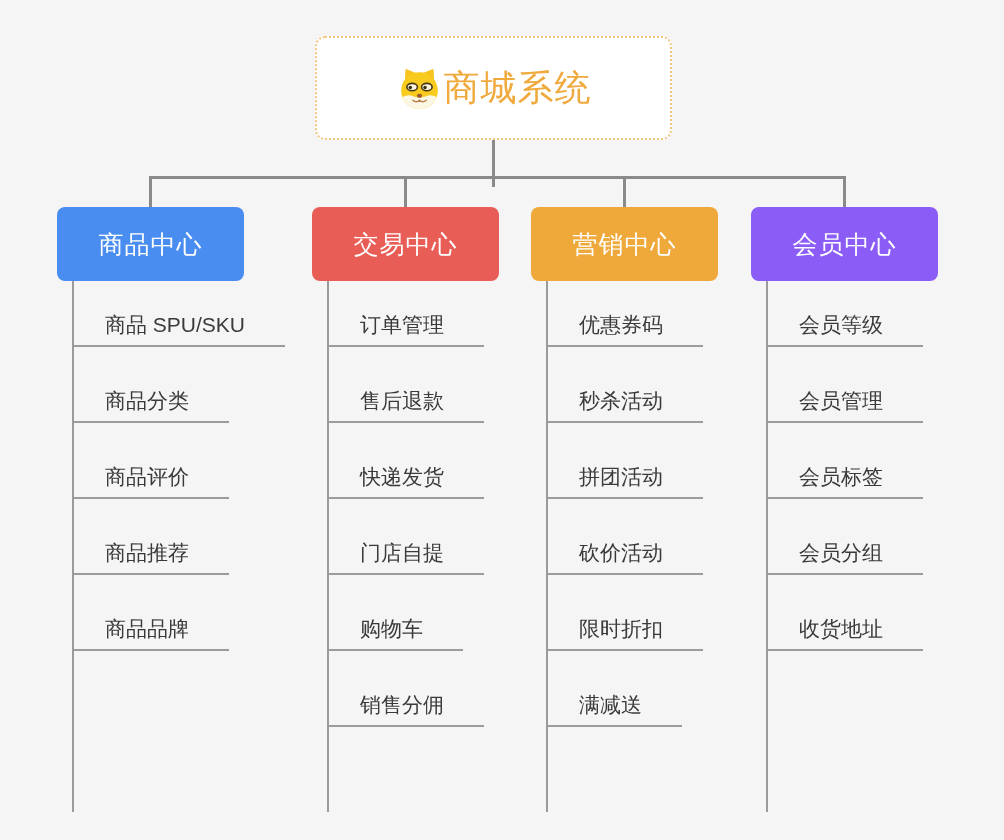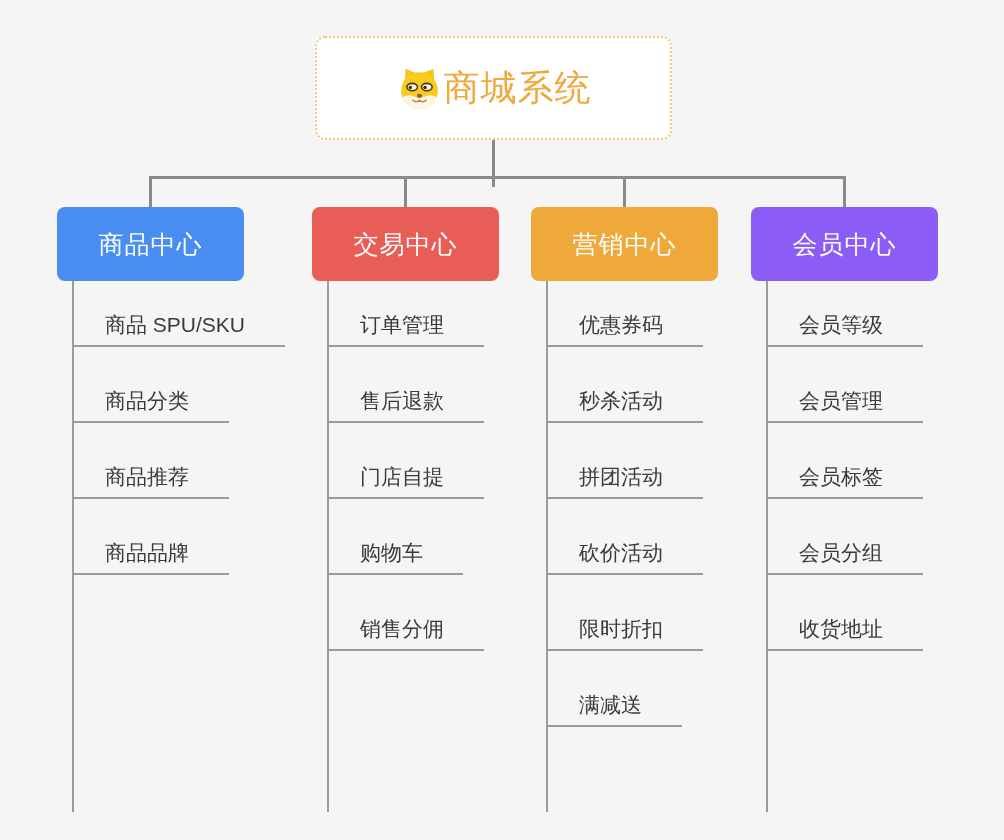--- a/index.html
+++ b/index.html
@@ -81,36 +81,42 @@
     <div class="branch-col" style="left: 57px;">
       <div class="branch-header" style="background: rgb(74, 141, 240);">商品中心</div>
       <div class="leaf-list">
           <div class="leaf-row">
             <span class="leaf-label">商品 SPU/SKU</span>
           </div>
           <div class="leaf-row">
             <span class="leaf-label">商品分类</span>
           </div>
           <div class="leaf-row">
+            <span class="leaf-label">商品评价</span>
+          </div>
+          <div class="leaf-row">
             <span class="leaf-label">商品推荐</span>
           </div>
           <div class="leaf-row">
             <span class="leaf-label">商品品牌</span>
           </div>
         </div>
     </div>
 
     <div class="branch-col" style="left: 312px;">
       <div class="branch-header" style="background: rgb(233, 93, 87);">交易中心</div>
       <div class="leaf-list">
           <div class="leaf-row">
             <span class="leaf-label">订单管理</span>
           </div>
           <div class="leaf-row">
             <span class="leaf-label">售后退款</span>
+          </div>
+          <div class="leaf-row">
+            <span class="leaf-label">快递发货</span>
           </div>
           <div class="leaf-row">
             <span class="leaf-label">门店自提</span>
           </div>
           <div class="leaf-row">
             <span class="leaf-label">购物车</span>
           </div>
           <div class="leaf-row">
             <span class="leaf-label">销售分佣</span>
           </div>

